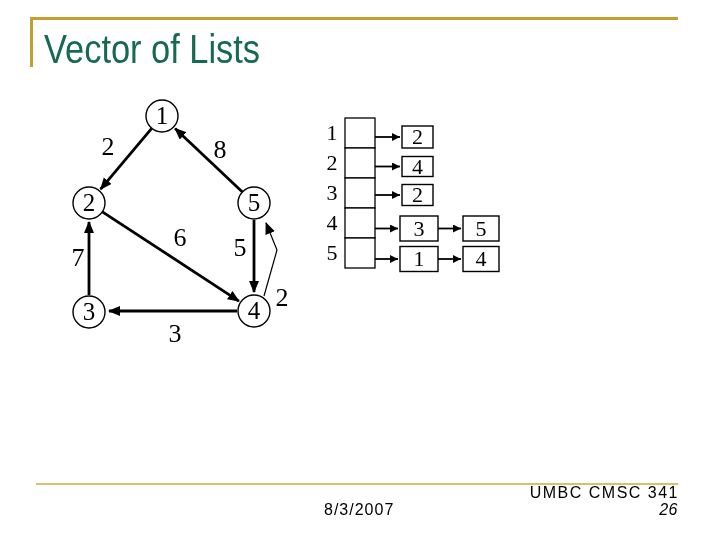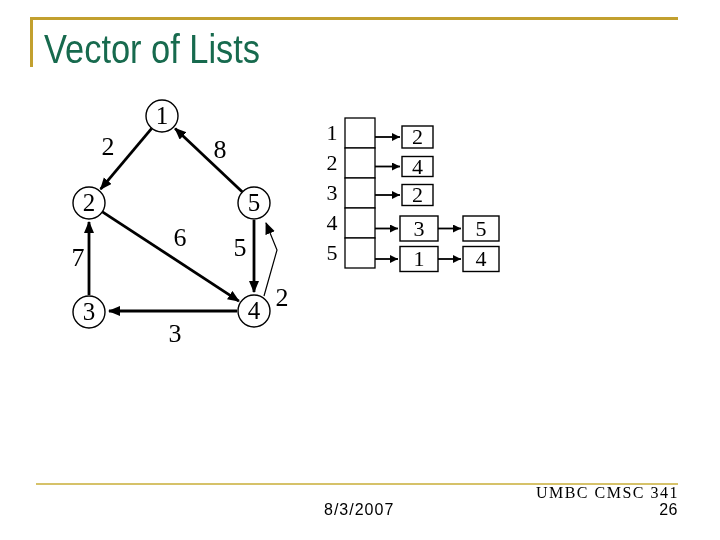--- a/index.html
+++ b/index.html
@@ -20,24 +20,24 @@
   .gnum  {font-family:"Liberation Serif","DejaVu Serif",serif;font-size:25px;text-anchor:middle;}
   .elabel{font-family:"Liberation Serif","DejaVu Serif",serif;font-size:26px;text-anchor:middle;}
   .alabel{font-family:"Liberation Serif","DejaVu Serif",serif;font-size:22px;text-anchor:middle;}
   .anode {font-family:"Liberation Serif","DejaVu Serif",serif;font-size:22px;text-anchor:middle;}
   .footer-line{position:absolute;left:36px;top:483px;width:642px;height:2px;background:#d6c269;}
   .footer-date{
     position:absolute;left:324px;top:501px;font-size:16px;letter-spacing:1px;color:#000;
   }
   .footer-right{
     position:absolute;right:41px;top:485px;text-align:left;
-    font-size:16px;line-height:16px;letter-spacing:1.5px;color:#000;font-family:Liberation Serif, serif;
+    font-size:16px;line-height:16px;letter-spacing:1.5px;color:#000;
   }
   .slide-number{
-    position:absolute;right:42px;top:501px;font-size:16px;color:#000;letter-spacing:0.5px;
+    position:absolute;right:42px;top:501px;font-size:16px;color:#000;letter-spacing:0.5px;font-style:italic;
   }
 </style>
 </head>
 <body>
 
 <div class="top-line"></div>
 <div class="left-bar"></div>
 <h1 class="slide-title">Vector of Lists</h1>
 
 <svg class="diagram-svg" viewBox="0 0 720 540" xmlns="http://www.w3.org/2000/svg">

